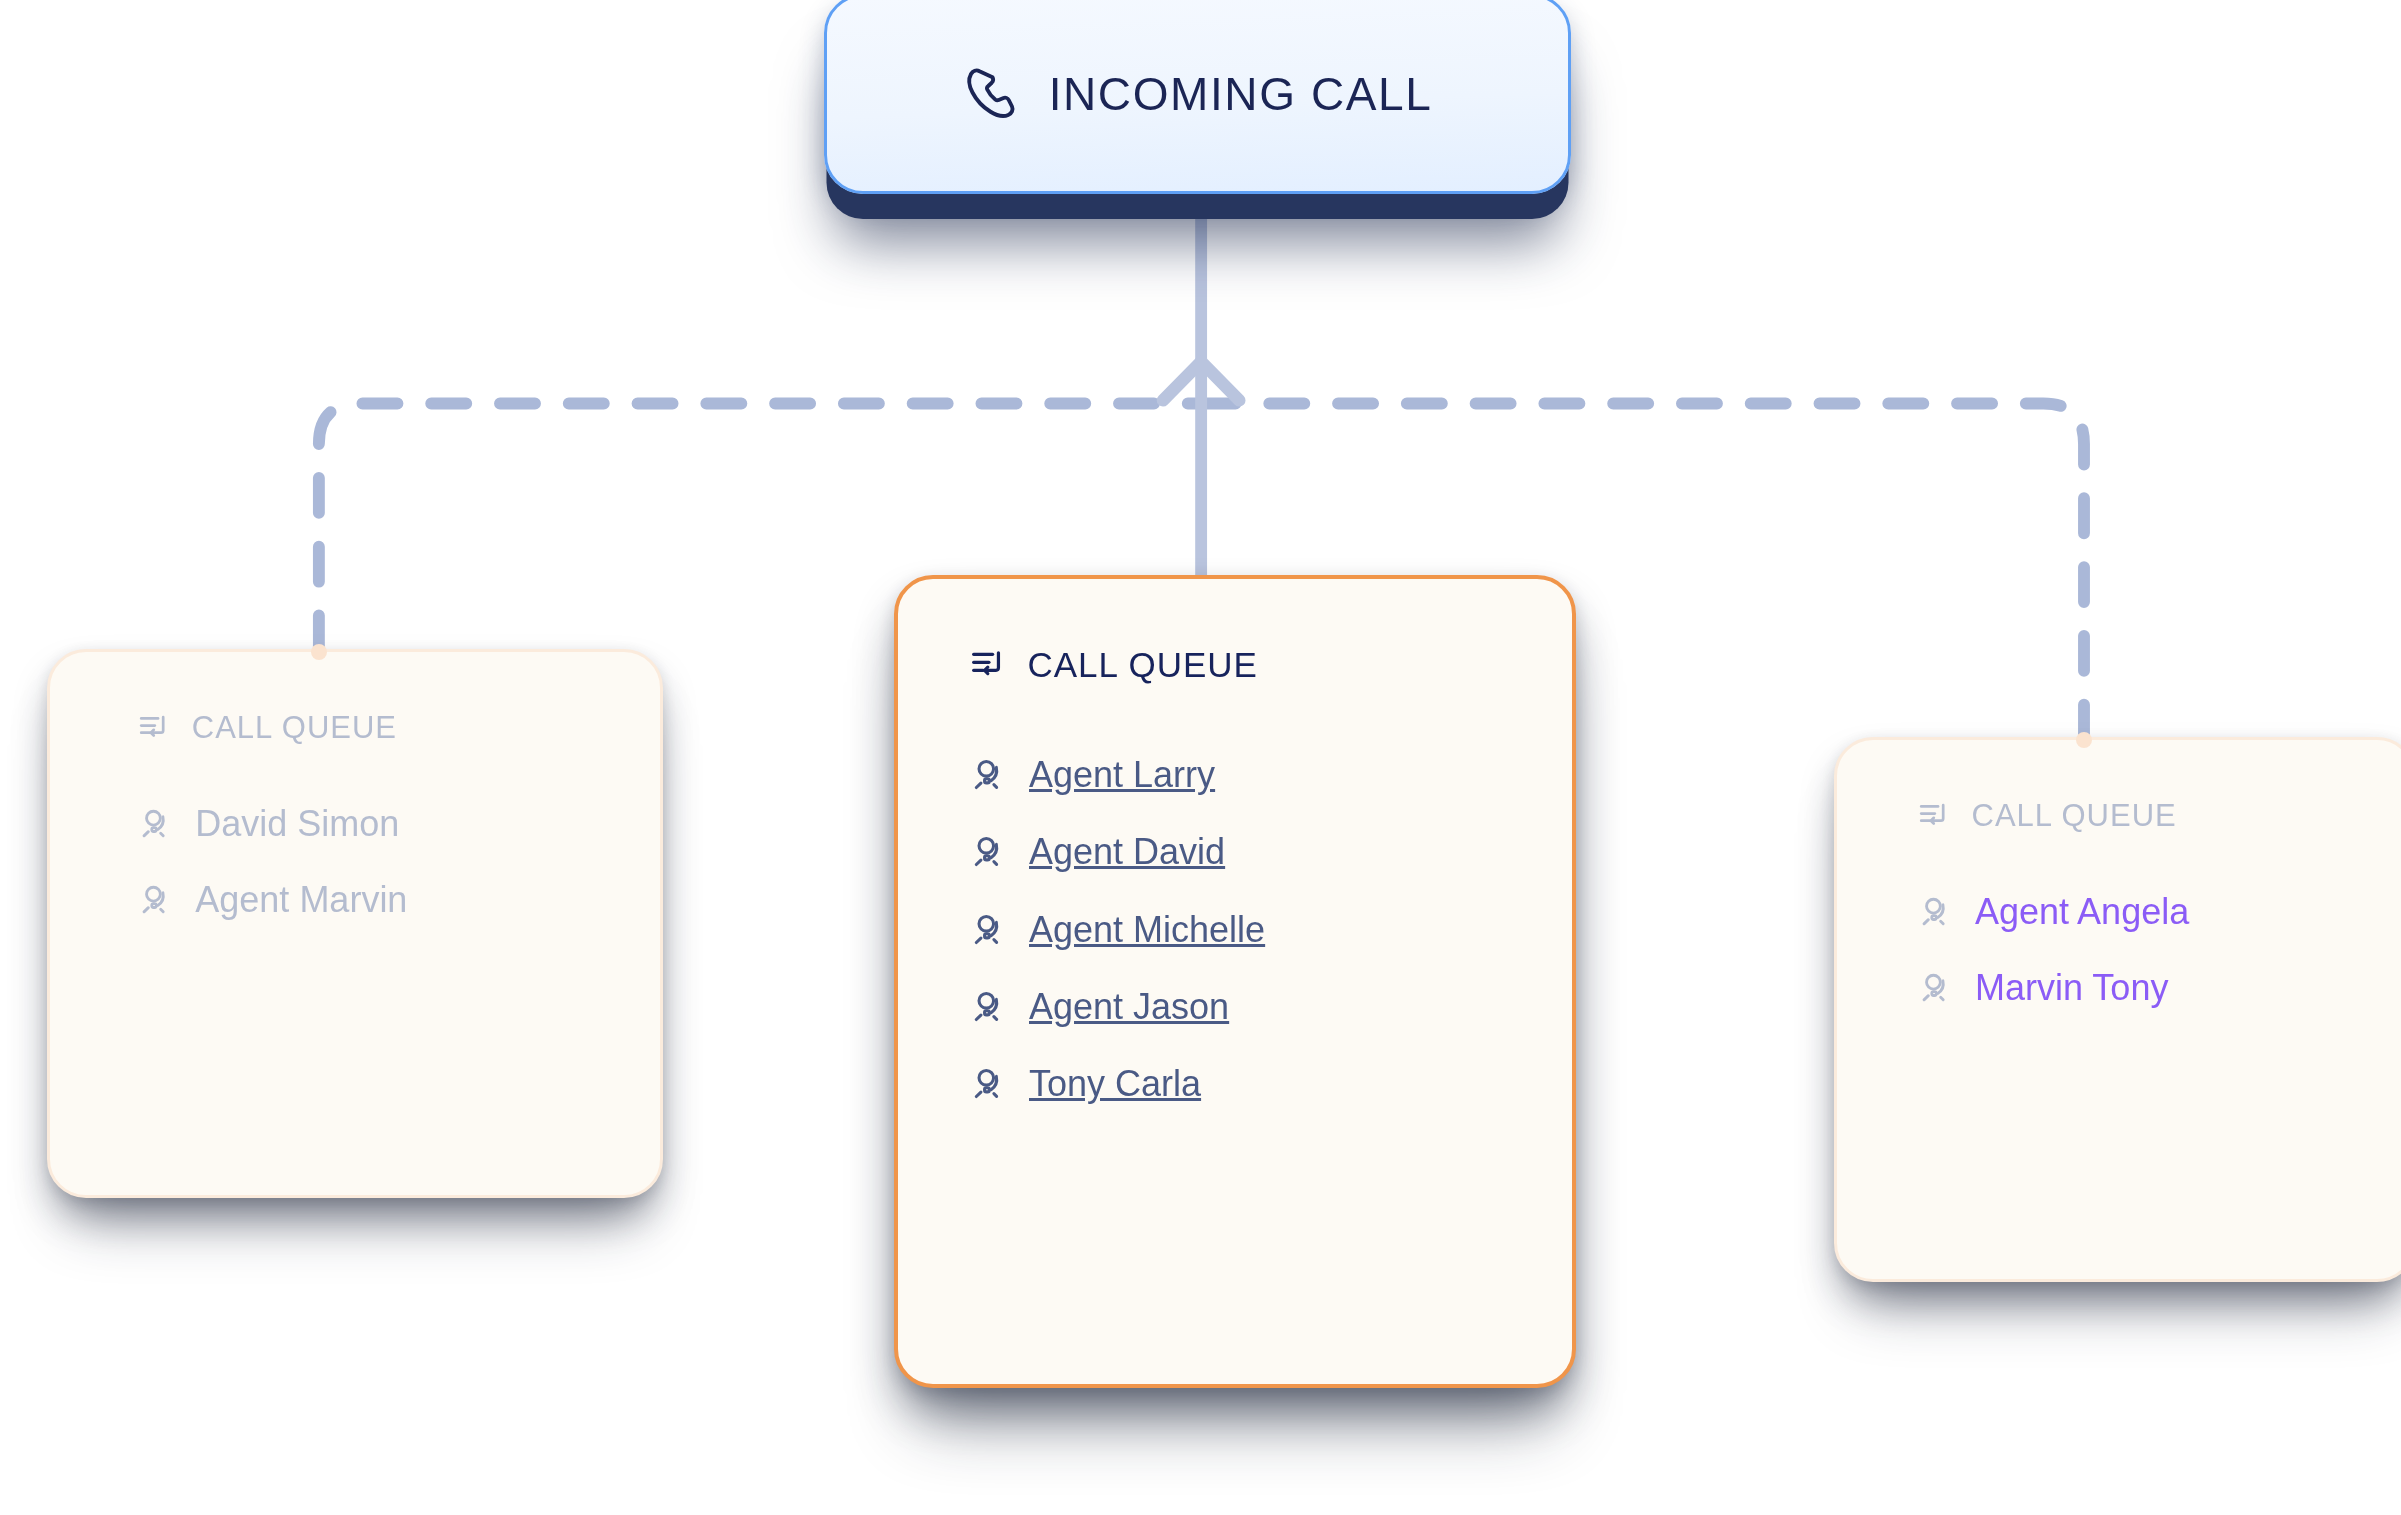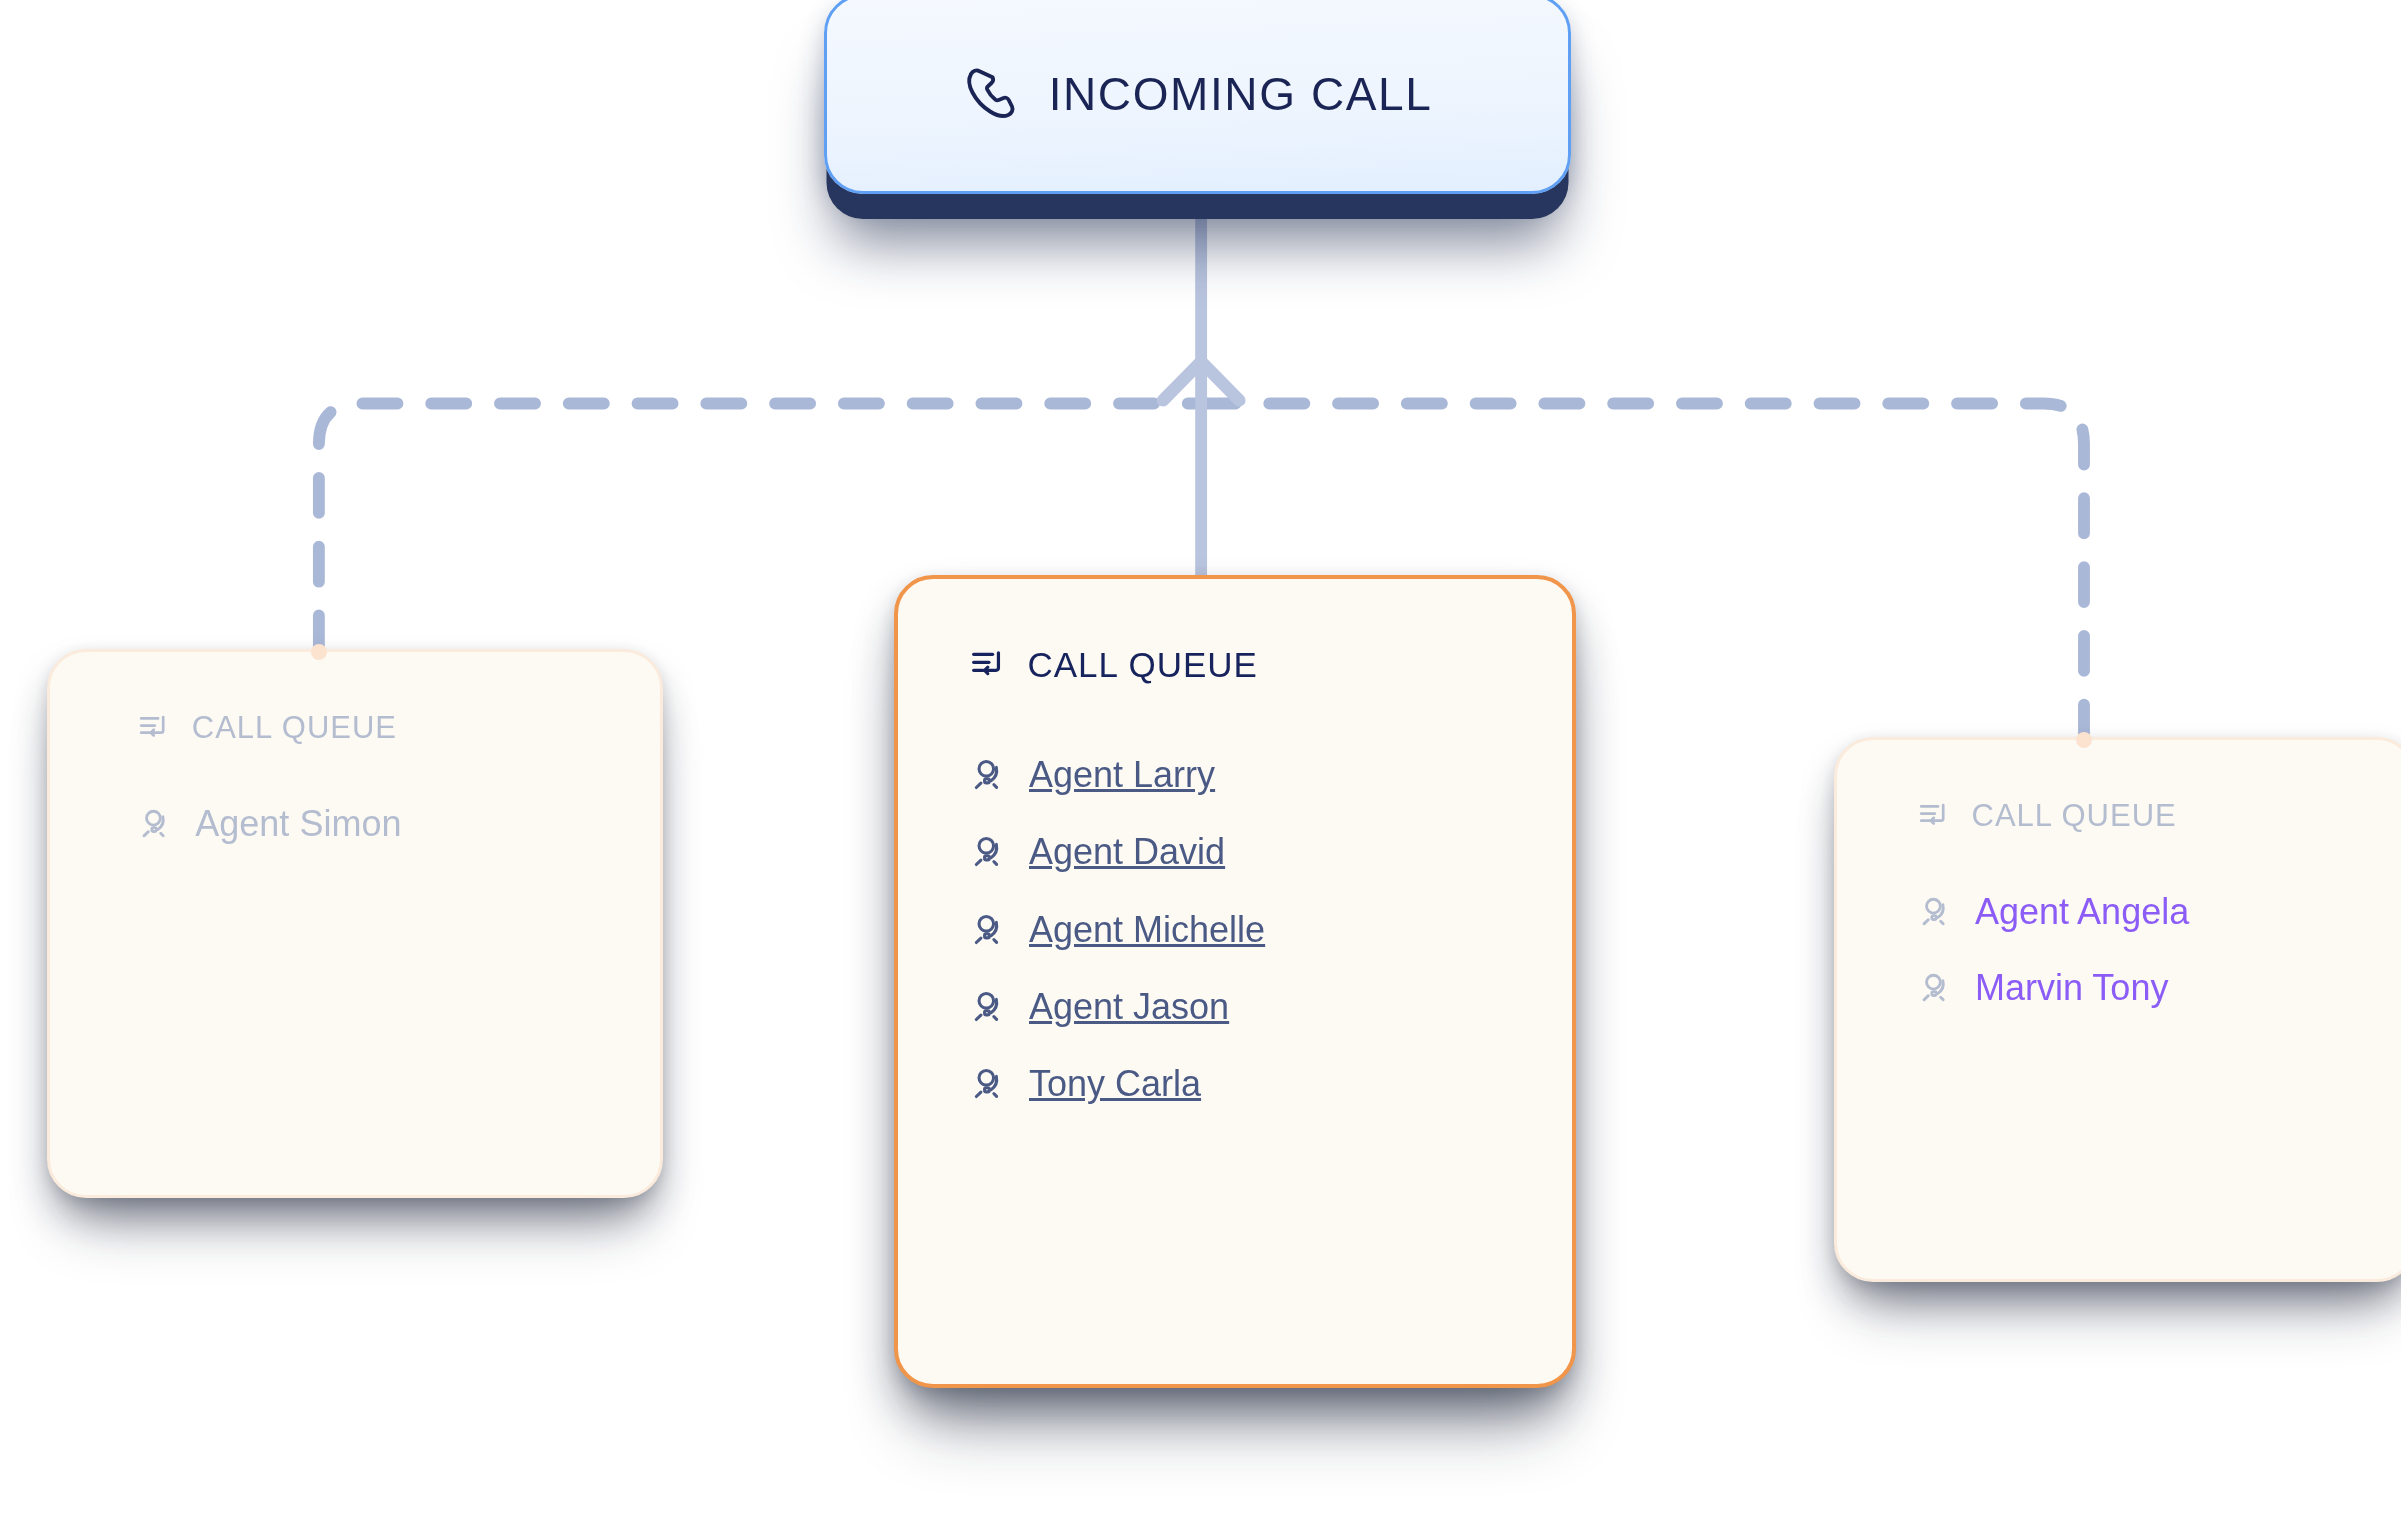--- a/index.html
+++ b/index.html
@@ -240,21 +240,33 @@
         <div class="agent-row">
           <svg class="agent-icon" viewBox="0 0 24 24" xmlns="http://www.w3.org/2000/svg">
             <g fill="none" stroke="#b4bccf" stroke-width="1.9" stroke-linecap="round" stroke-linejoin="round">
               <circle cx="10.3" cy="8.1" r="4.6"></circle>
               <path d="M16.6 7.2 Q17.8 12.6 13.3 15.6"></path>
               <rect x="9.2" y="14.4" width="3.0" height="2.6" rx="1.1"></rect>
               <line x1="4.0" y1="19.9" x2="6.9" y2="17.1"></line>
               <line x1="15.1" y1="18.1" x2="16.8" y2="19.8"></line>
             </g>
           </svg>
-          <span class="agent-name">Agent Simon</span>
+          <span class="agent-name">David Simon</span>
+        </div>
+        <div class="agent-row">
+          <svg class="agent-icon" viewBox="0 0 24 24" xmlns="http://www.w3.org/2000/svg">
+            <g fill="none" stroke="#b4bccf" stroke-width="1.9" stroke-linecap="round" stroke-linejoin="round">
+              <circle cx="10.3" cy="8.1" r="4.6"></circle>
+              <path d="M16.6 7.2 Q17.8 12.6 13.3 15.6"></path>
+              <rect x="9.2" y="14.4" width="3.0" height="2.6" rx="1.1"></rect>
+              <line x1="4.0" y1="19.9" x2="6.9" y2="17.1"></line>
+              <line x1="15.1" y1="18.1" x2="16.8" y2="19.8"></line>
+            </g>
+          </svg>
+          <span class="agent-name">Agent Marvin</span>
         </div>
       </div>
 
     </div>
   </div>
 
   <div class="queue-card active">
     <div class="card-inner">
 
       <div class="card-title-row">

